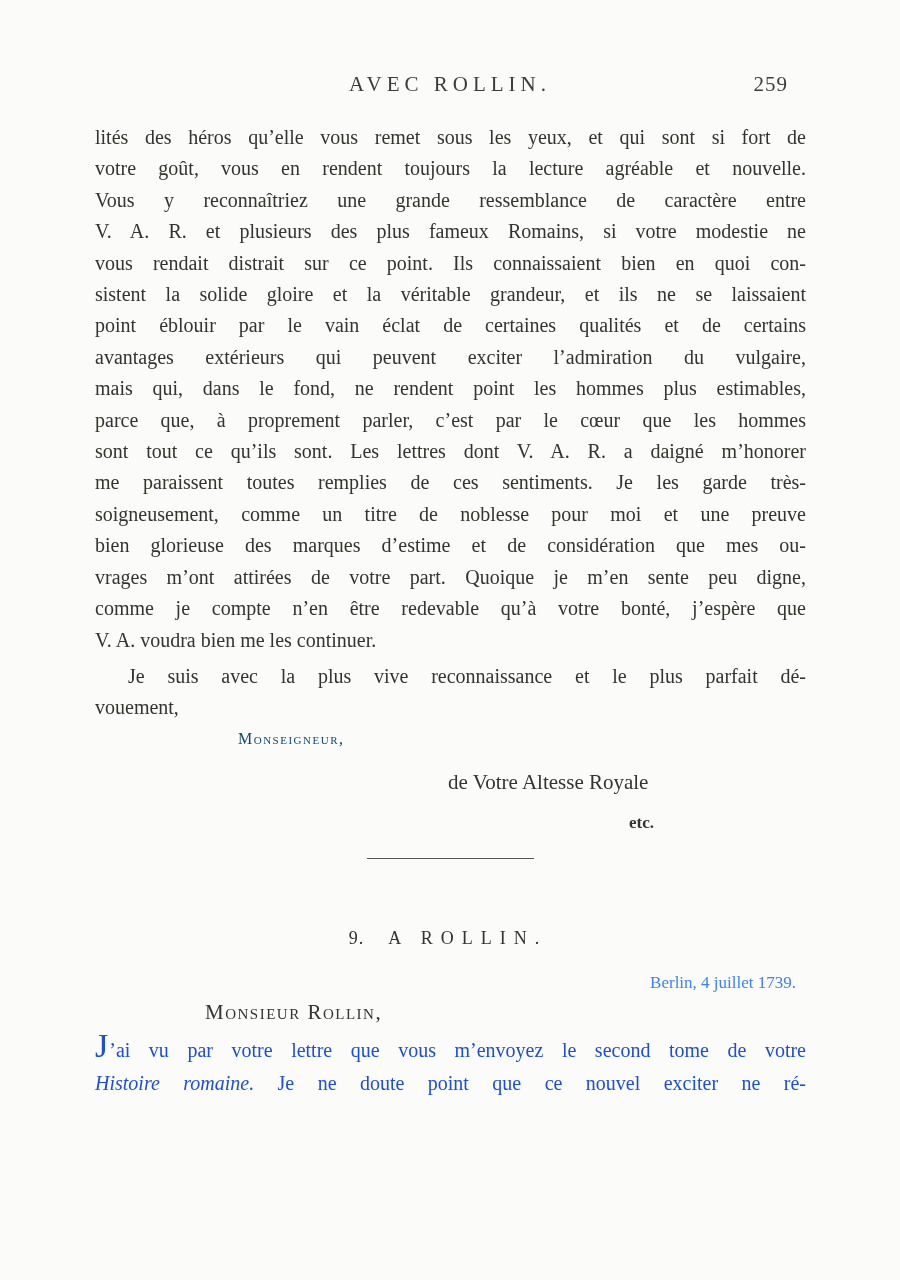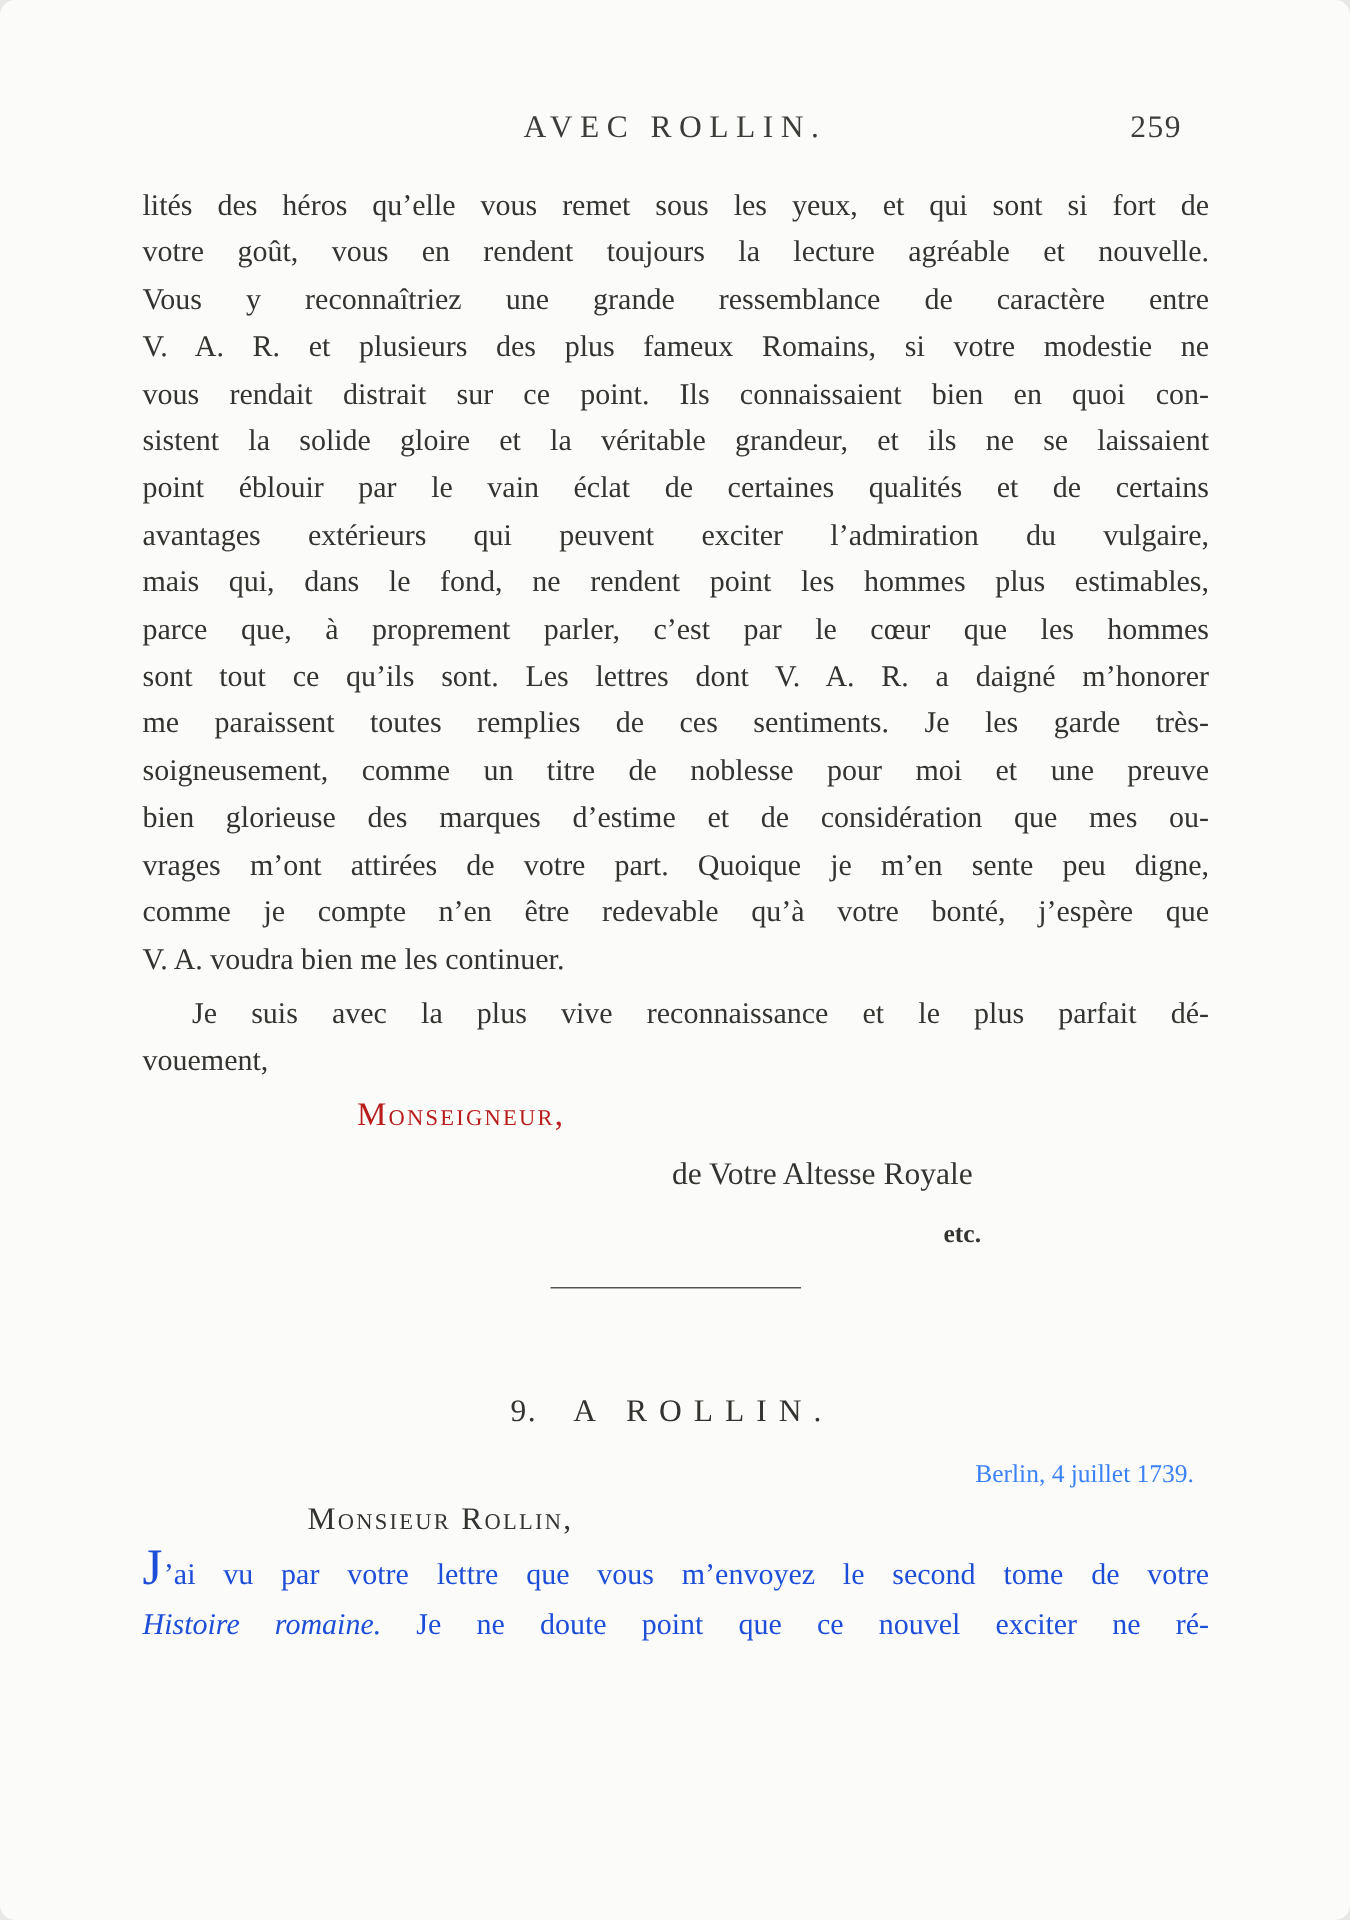--- a/index.html
+++ b/index.html
@@ -5,21 +5,20 @@
   html, body { margin: 0; padding: 0; background: #e8e8e6; }
   .page {
     position: relative;
     width: 900px;
     height: 1280px;
     margin: 0 auto;
     background: #fbfbf9;
     color: #33332f;
     font-family: "Liberation Serif", "DejaVu Serif", serif;
     overflow: hidden;
-    border-radius: 10px;
   }
   .running-head {
     position: absolute;
     top: 72px; left: 0;
     width: 900px;
     text-align: center;
     font-size: 21px;
     letter-spacing: 5px;
     color: #3c3c38;
   }
@@ -40,24 +39,24 @@
     color: #33332f;
   }
   .para1 { top: 122px; }
   .para2 { top: 661px; }
   .jline { text-align: justify; text-align-last: justify; }
   .pline { text-align: left; }
   .indent { text-indent: 33px; }
   .monseigneur {
     position: absolute;
     top: 730px; left: 238px;
-    font-size: 22px;
+    font-size: 16px;
     font-variant: small-caps;
     letter-spacing: 1.5px;
-    color: #b91c1c;
+    color: #0c4a6e;
   }
   .royale {
     position: absolute;
     top: 770px; left: 448px;
     font-size: 21px;
     color: #33332f;
   }
   .etc {
     position: absolute;
     top: 813px; left: 629px;
@@ -69,21 +68,21 @@
     position: absolute;
     top: 858px; left: 367px;
     width: 167px; height: 0;
     border-top: 1.6px solid #565650;
   }
   .section-heading {
     position: absolute;
     top: 928px; left: 0;
     width: 896px;
     text-align: center;
-    font-size: 21px;
+    font-size: 18px;
     color: #33332f;
     white-space: nowrap;
   }
   .section-number { letter-spacing: 1px; margin-right: 24px; }
   .section-title { letter-spacing: 8px; }
   .dateline {
     position: absolute;
     top: 973px; right: 104px;
     font-size: 17px;
     color: #3b82f6;

